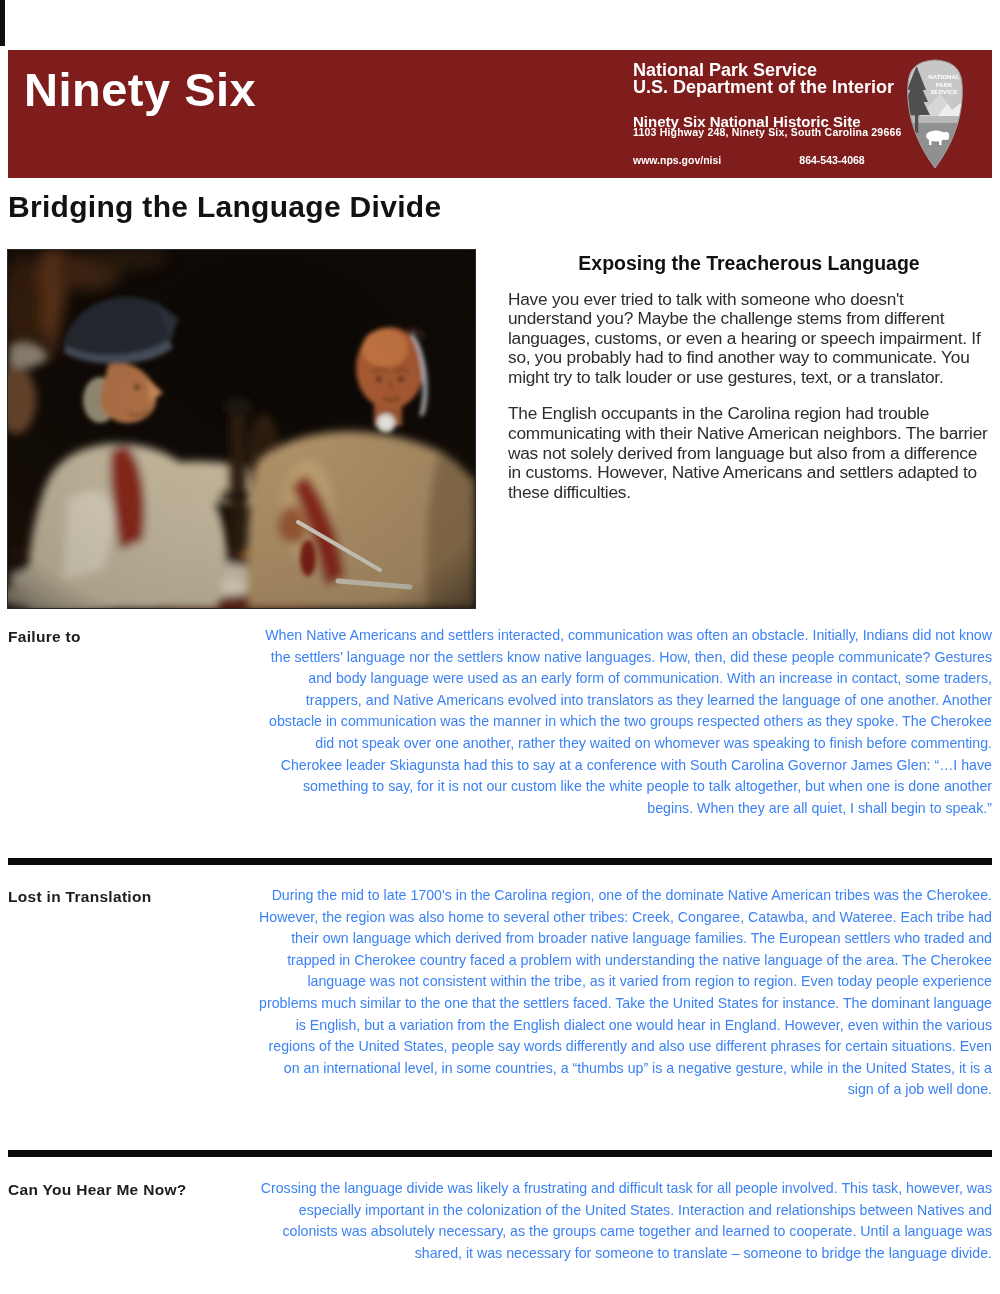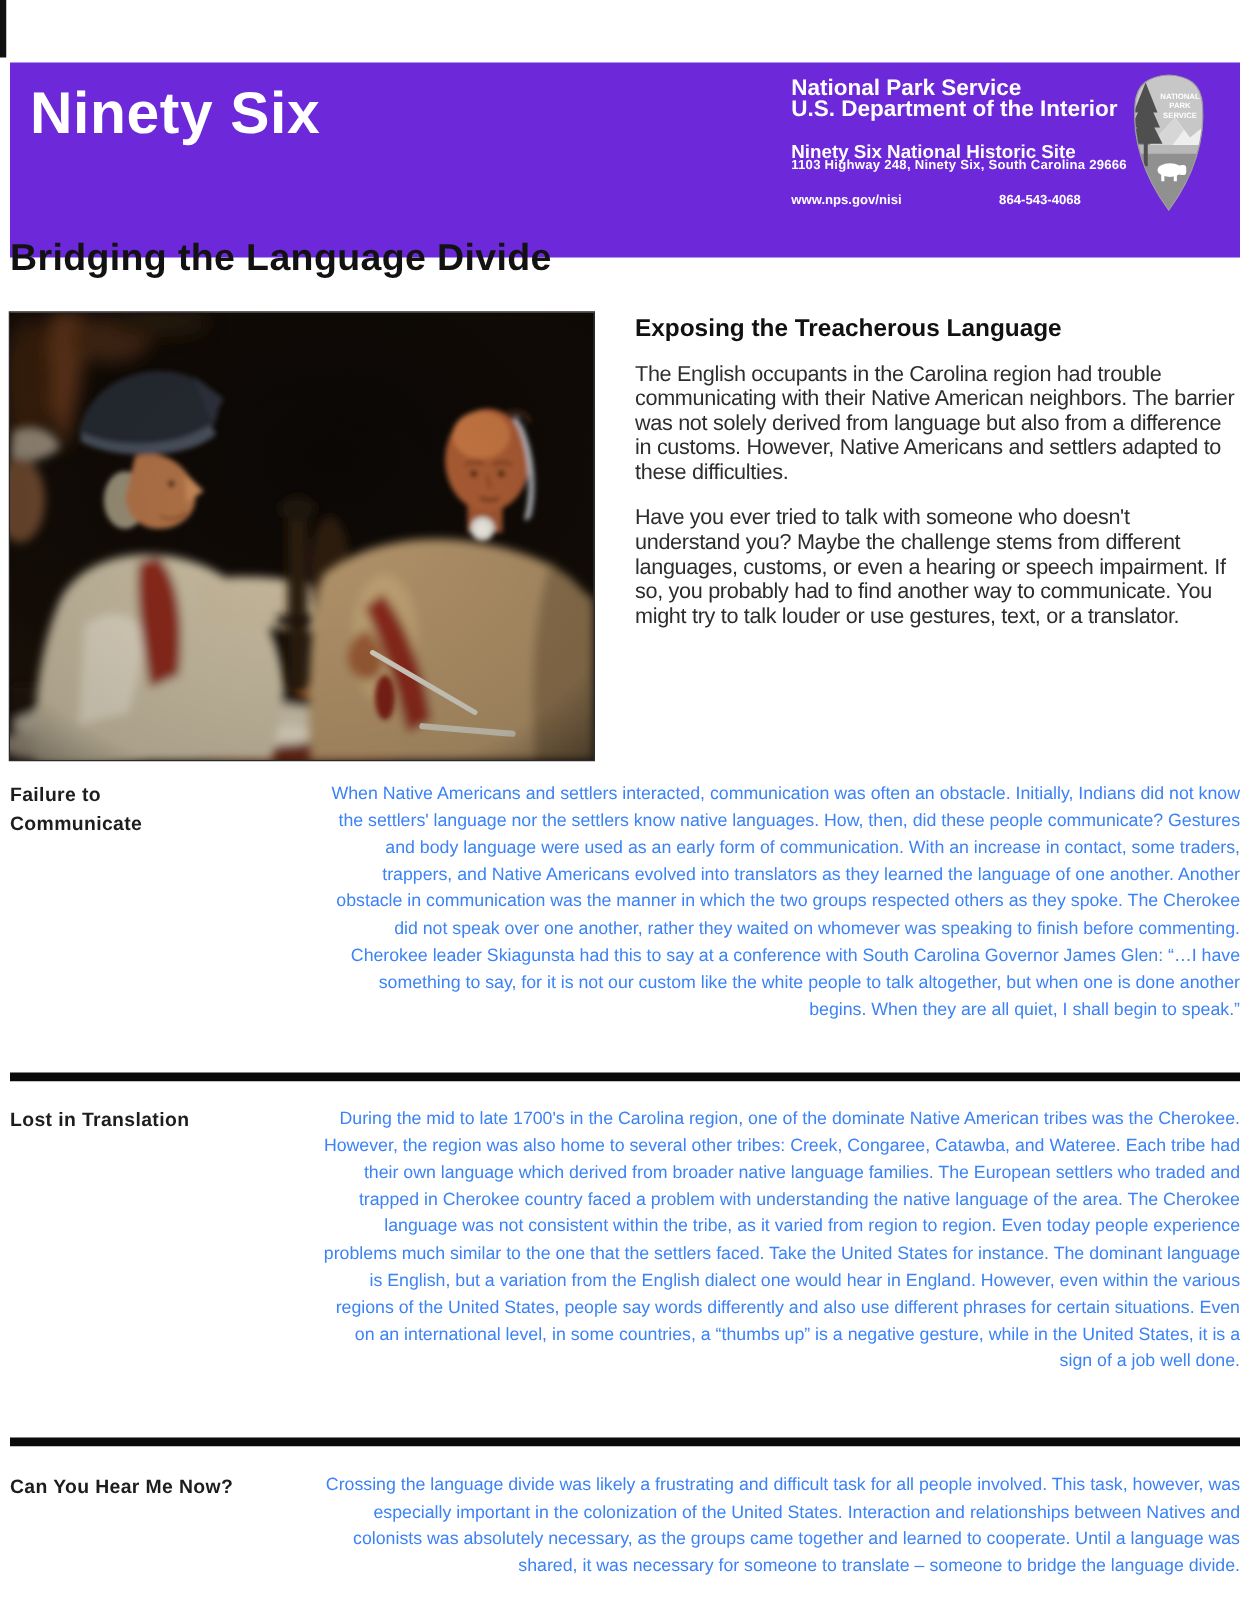--- a/index.html
+++ b/index.html
@@ -7,22 +7,22 @@
     width:1000px; height:1294px;
     background:#ffffff;
     font-family:"Liberation Sans", sans-serif;
     position:relative;
     overflow:hidden;
   }
   .corner-mark { position:absolute; left:0; top:0; width:5px; height:46px; background:#101010; }
 
   
   .banner {
-    position:absolute; left:8px; top:50px; width:984px; height:156px;
-    background:#6d28d9; color:#ffffff;
+    position:absolute; left:8px; top:50px; width:984px; height:128px;
+    background:#7f1d1d; color:#ffffff;
   }
   .banner-title {
     position:absolute; left:16px; top:12px;
     font-size:47px; font-weight:bold; letter-spacing:0.5px;
   }
   .agency { position:absolute; left:625px; top:12px; font-size:18px; font-weight:bold; line-height:17px; }
   .site-name { position:absolute; left:625px; top:63px; font-size:15px; font-weight:bold; }
   .address  { position:absolute; left:625px; top:76px; font-size:10.5px; font-weight:bold; letter-spacing:0.2px; }
   .webphone { position:absolute; left:625px; top:104px; font-size:10.5px; font-weight:bold; }
   .webphone span.phone { margin-left:52px;padding-left:26px; }
@@ -37,21 +37,21 @@
 
   
   .painting {
     position:absolute; left:8px; top:250px; width:467px; height:358px;
     outline:1px solid #2a2a2a; background:#0d0a07;
   }
 
   
   .intro { position:absolute; left:508px; top:252px; width:482px; color:#2d2d2d; }
   .intro-heading { font-size:19.5px; font-weight:bold; color:#111; line-height:23.5px; margin-bottom:14px; }
-  .intro-heading div { white-space:nowrap; }
+  .intro-heading div { white-space:nowrap;text-align:center; }
   .intro p { font-size:17.3px; line-height:19.6px; letter-spacing:-0.25px; margin:0 0 17px 0; }
 
   
   .section { position:absolute; left:8px; width:984px; }
   .sec-head {
     position:absolute; left:0; top:1px; width:240px;
     font-size:15.5px; font-weight:bold; color:#1d1d1d; line-height:22.5px; letter-spacing:0.3px;
   }
   .sec-head div { white-space:nowrap; }
   .sec-body {
@@ -222,28 +222,27 @@
       <ellipse cx="300" cy="308" rx="8" ry="18" fill="#7e2014" filter="url(#f2)"></ellipse>
     </g>
     <rect width="467" height="358" fill="url(#vin)"></rect>
   </svg>
 </div>
 
 <div class="intro">
   <div class="intro-heading">
     <div>Exposing the Treacherous Language</div>
   </div>
+  <p>Have you ever tried to talk with someone who doesn't understand you?  Maybe the challenge stems from different languages, customs, or even a hearing or speech impairment.  If so, you probably had to find another way to communicate.  You might try to talk louder or use gestures, text, or a translator.</p>
   <p>The English occupants in the Carolina region had trouble communicating with their Native American neighbors.  The barrier was not solely derived from language but also from a difference in customs.  However, Native Americans and settlers adapted to these difficulties.</p>
-  <p>Have you ever tried to talk with someone who doesn't understand you?  Maybe the challenge stems from different languages, customs, or even a hearing or speech impairment.  If so, you probably had to find another way to communicate.  You might try to talk louder or use gestures, text, or a translator.</p>
 </div>
 
 <div class="section s1">
   <div class="sec-head">
     <div>Failure to</div>
-    <div>Communicate</div>
   </div>
   <div class="sec-body">When Native Americans and settlers interacted, communication was often an obstacle.  Initially, Indians did not know the settlers' language nor the settlers know native languages.  How, then, did these people communicate?  Gestures and body language were used as an early form of communication.  With an increase in contact, some traders, trappers, and Native Americans evolved into translators as they learned the language of one another.  Another obstacle in communication was the manner in which the two groups respected others as they spoke.  The Cherokee did not speak over one another, rather they waited on whomever was speaking to finish before commenting.  Cherokee leader Skiagunsta had this to say at a conference with South Carolina Governor James Glen: “…I have something to say, for it is not our custom like the white people to talk altogether, but when one is done another begins.  When they are all quiet, I shall begin to speak.”</div>
 </div>
 
 <div class="divider d1"></div>
 
 <div class="section s2">
   <div class="sec-head">
     <div>Lost in Translation</div>
   </div>

